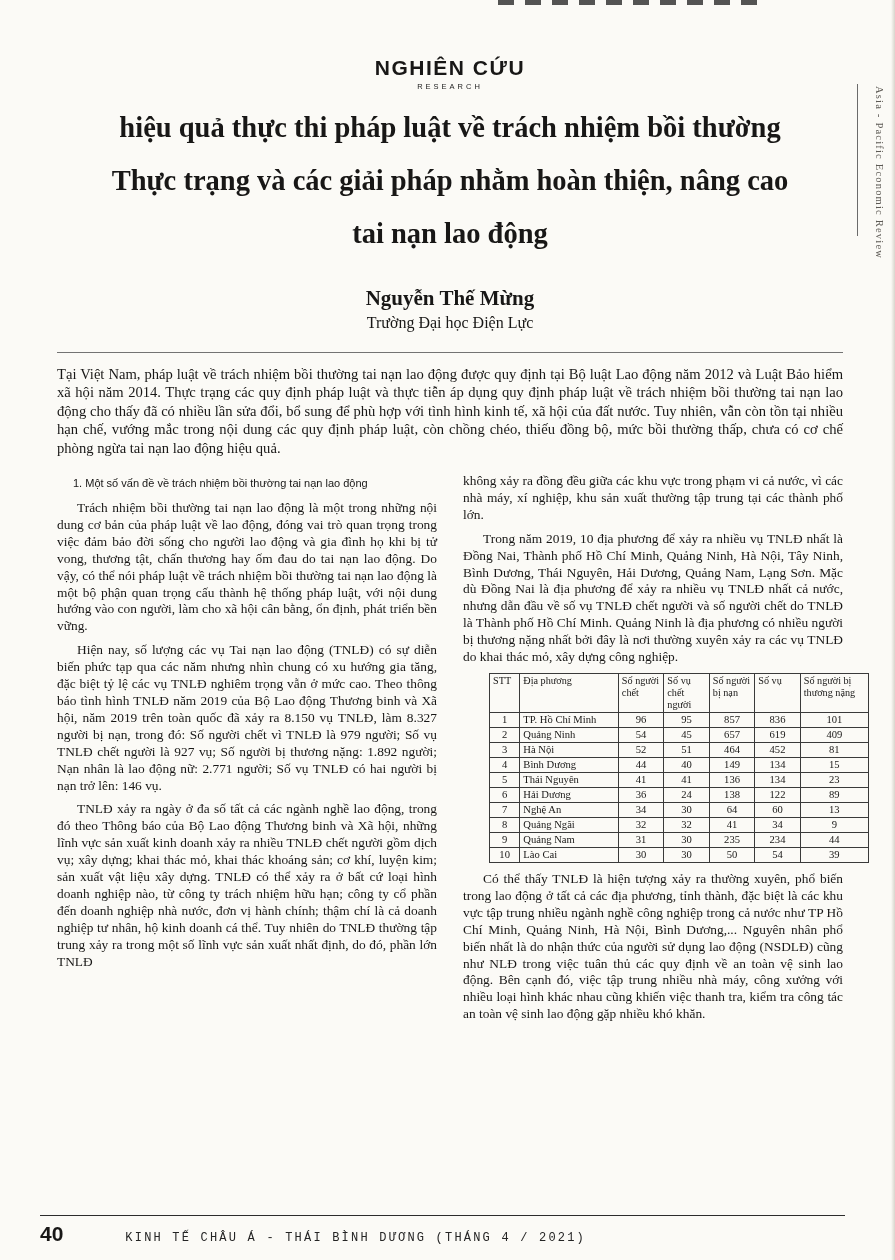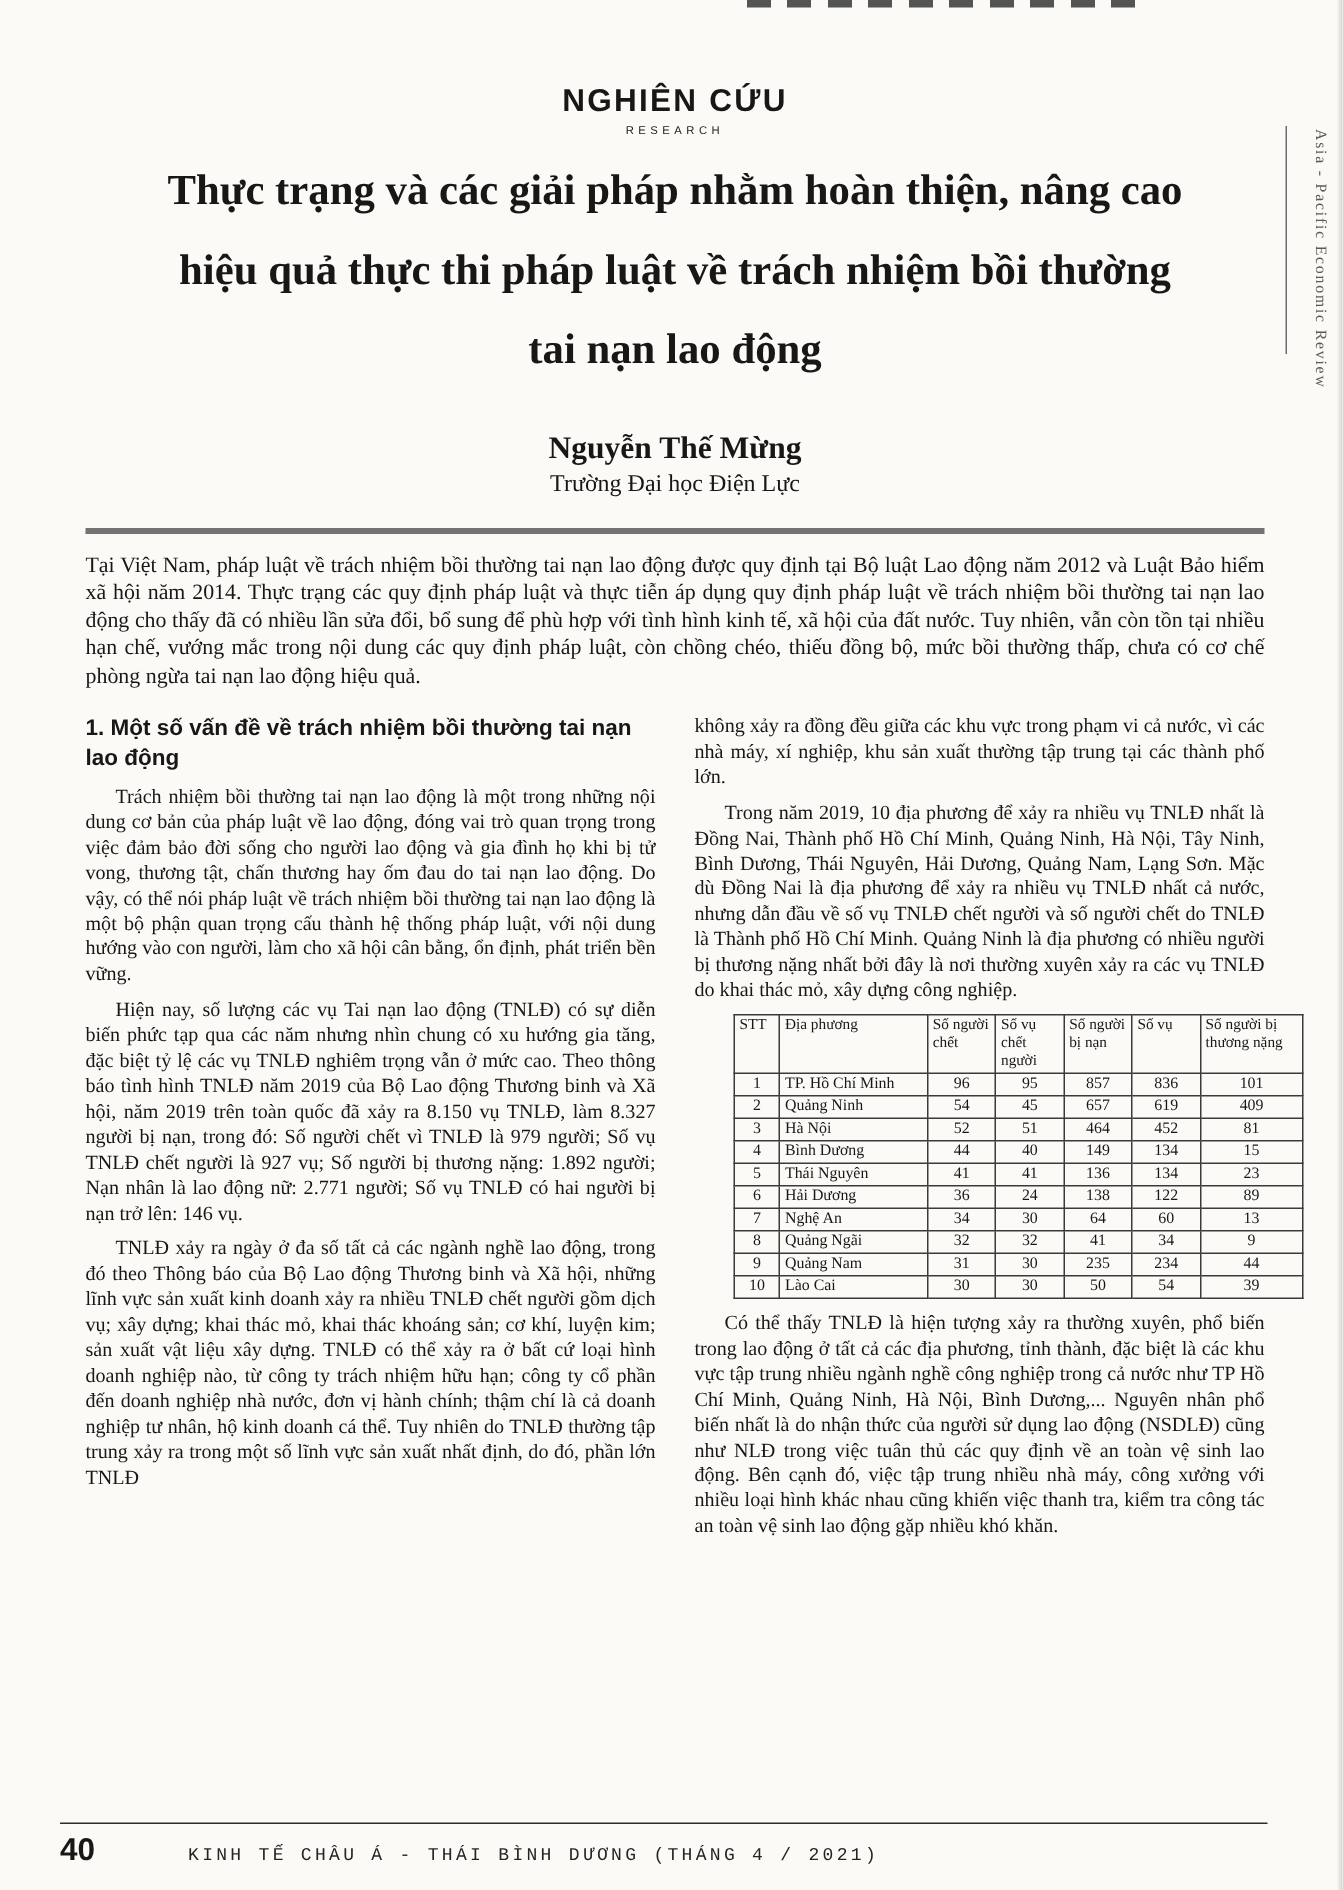--- a/index.html
+++ b/index.html
@@ -44,29 +44,29 @@
     font-family:"Liberation Serif", serif;
   }
   h1.title span{display:block;}
   .author{
     margin-top:26px;text-align:center;
     font-size:21px;font-weight:bold;
   }
   .affiliation{text-align:center;font-size:16px;margin-top:3px;}
   .abstract{
     margin:20px 0 0 0;padding-top:12px;
-    border-top:4px solid #737373;
+    border-top:1px solid #737373;
     font-size:14.6px;line-height:18.4px;text-align:justify;
   }
   .columns{display:flex;gap:26px;margin-top:16px;}
   .col{flex:1 1 0;min-width:0;}
   h2.sec-heading{
-    margin:0 0 7px 0;
+    margin:0 0 7px 16px;
     font-family:"Liberation Sans", sans-serif;
-    font-size:15px;font-weight:bold;line-height:20px;
+    font-size:11px;font-weight:normal;line-height:20px;
   }
   p.body{
     margin:0 0 7px 0;
     font-size:13.4px;line-height:16.9px;text-align:justify;
   }
   p.indent{text-indent:20px;}
   .table-caption{
     margin:6px 0 3px 0;
     font-size:11.3px;font-weight:bold;line-height:13.5px;
   }
@@ -113,22 +113,22 @@
   <div class="side-rule"></div>
   <div class="side-text">Asia - Pacific Economic Review</div>
 
   <div class="content">
     <header>
       <div class="section-label">NGHIÊN CỨU</div>
       <div class="section-sublabel">RESEARCH</div>
     </header>
 
     <h1 class="title">
+      <span>hiệu quả thực thi pháp luật về trách nhiệm bồi thường</span>
       <span>Thực trạng và các giải pháp nhằm hoàn thiện, nâng cao</span>
-      <span>hiệu quả thực thi pháp luật về trách nhiệm bồi thường</span>
       <span>tai nạn lao động</span>
     </h1>
 
     <div class="author">Nguyễn Thế Mừng</div>
     <div class="affiliation">Trường Đại học Điện Lực</div>
 
     <p class="abstract">Tại Việt Nam, pháp luật về trách nhiệm bồi thường tai nạn lao động được quy định tại Bộ luật Lao động năm 2012 và Luật Bảo hiểm xã hội năm 2014. Thực trạng các quy định pháp luật và thực tiễn áp dụng quy định pháp luật về trách nhiệm bồi thường tai nạn lao động cho thấy đã có nhiều lần sửa đổi, bổ sung để phù hợp với tình hình kinh tế, xã hội của đất nước. Tuy nhiên, vẫn còn tồn tại nhiều hạn chế, vướng mắc trong nội dung các quy định pháp luật, còn chồng chéo, thiếu đồng bộ, mức bồi thường thấp, chưa có cơ chế phòng ngừa tai nạn lao động hiệu quả.</p>
 
     <div class="columns">
       <div class="col">

